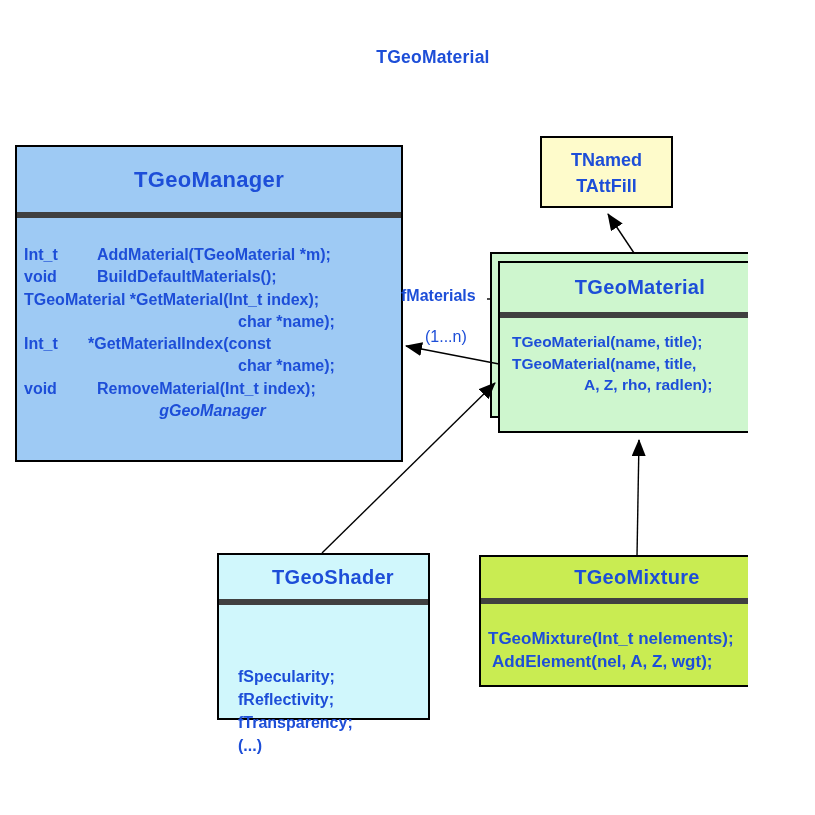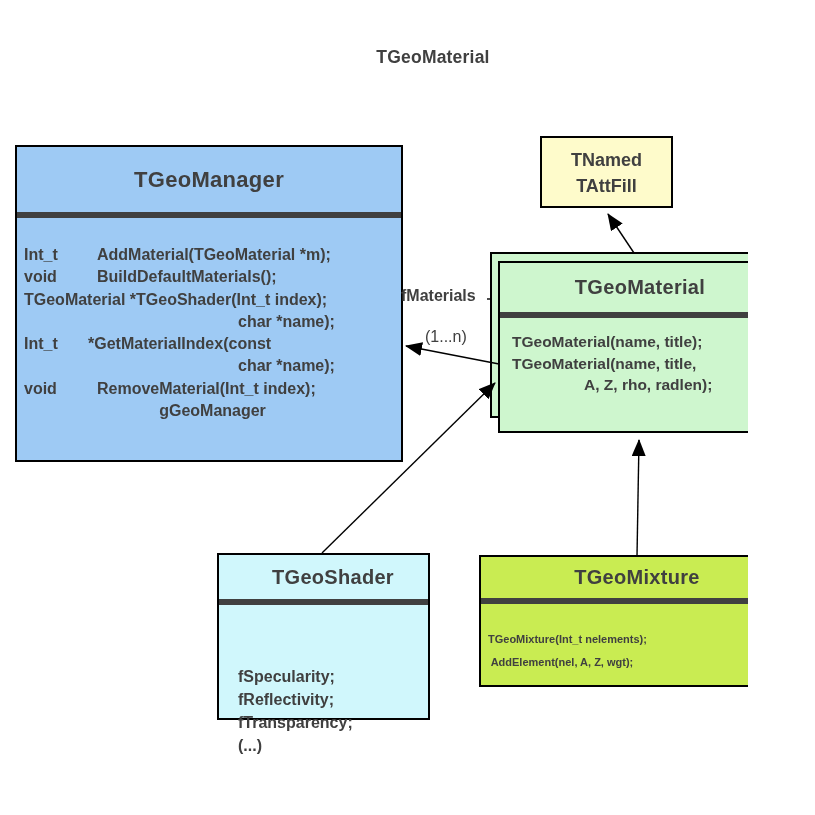--- a/index.html
+++ b/index.html
@@ -1,77 +1,77 @@
 <!DOCTYPE html>
 <html><head>
 <meta charset="utf-8">
 <style>
   html,body{margin:0;padding:0;background:#fff;}
   .canvas{
     position:relative;width:748px;height:815px;background:#ffffff;
-    font-family:"Liberation Sans",sans-serif;font-weight:bold;color:#404040;
+    font-family:"Liberation Sans",sans-serif;font-weight:bold;color:#1d4ed8;
     overflow:hidden;
   }
   .page-title{
     position:absolute;left:333px;top:47px;width:200px;
     text-align:center;font-size:17.5px;letter-spacing:.2px;
   }
   .box{position:absolute;border:2px solid #000;box-sizing:border-box;z-index:2;}
   .box-title{
     display:flex;align-items:center;justify-content:center;
     border-bottom:6px solid #404040;letter-spacing:.3px;
   }
   .box-body{position:relative;}
   .line{white-space:pre;}
   .c1{display:inline-block;width:73px;}
   .line.narrow .c1{width:64px;}
   .line.cont{padding-left:214px;}
-  .line.gvar{text-align:center;padding-left:0;}
+  .line.gvar{font-style:italic;text-align:center;padding-left:0;}
   .line.cont2{padding-left:72px;}
 
   .manager{left:15px;top:145px;width:388px;height:317px;}
   .manager .box-title{height:65px;font-size:22px;}
   .manager .box-body{padding:26px 0 0 7px;font-size:16px;line-height:22.3px;}
 
   .named{left:540px;top:136px;width:133px;height:72px;z-index:2;}
   .named .box-body{padding-top:10px;font-size:18px;line-height:25.5px;text-align:center;}
 
   .material-back{left:490px;top:252px;width:285px;height:166px;z-index:1;}
   .material{left:498px;top:261px;width:284px;height:172px;z-index:2;}
   .material .box-title{height:49px;font-size:20px;}
   .material .box-body{padding:13px 8px 0 12px;font-size:15.5px;line-height:21.5px;}
 
   .shader{left:217px;top:553px;width:213px;height:167px;}
   .shader .box-title{height:44px;font-size:20px;padding-left:19px;}
   .shader .box-body{padding:12px 0 0 19px;font-size:16px;line-height:23px;margin-top:48px;}
 
   .mixture{left:479px;top:555px;width:316px;height:132px;}
   .mixture .box-title{height:41px;font-size:20px;}
-  .mixture .box-body{padding:24px 0 0 7px;font-size:11px;line-height:22.5px;}
+  .mixture .box-body{padding:24px 0 0 7px;font-size:17px;line-height:22.5px;}
 
   .label-fmaterials{position:absolute;left:401px;top:287px;font-size:16px;z-index:4;}
   .label-mult{position:absolute;left:425px;top:328px;font-size:16px;font-weight:normal;z-index:4;}
 
   .wires{position:absolute;left:0;top:0;width:815px;height:815px;z-index:5;pointer-events:none;}
   .wires line{stroke:#000;stroke-width:1.4;}
   .wires .arrowhead{fill:#000;}
 </style>
 </head>
 <body>
 
 <div class="canvas">
 
   <div class="page-title">TGeoMaterial</div>
 
   <div class="box manager" style="background-color: rgb(158, 202, 244);">
     <div class="box-title">TGeoManager</div>
     <div class="box-body">
         <div class="line"><span class="c1">Int_t</span><span class="c2">AddMaterial(TGeoMaterial *m);</span></div>
         <div class="line"><span class="c1">void</span><span class="c2">BuildDefaultMaterials();</span></div>
-        <div class="line">TGeoMaterial *TGeoShader(Int_t index);</div>
+        <div class="line">TGeoMaterial *GetMaterial(Int_t index);</div>
         <div class="line cont">char *name);</div>
         <div class="line narrow"><span class="c1">Int_t</span><span class="c2">*GetMaterialIndex(const</span></div>
         <div class="line cont">char *name);</div>
         <div class="line"><span class="c1">void</span><span class="c2">RemoveMaterial(Int_t index);</span></div>
         <div class="line gvar">gGeoManager</div>
       </div>
   </div>
 
   <div class="box named" style="background-color: rgb(254, 251, 203);">
     <div class="box-body">

